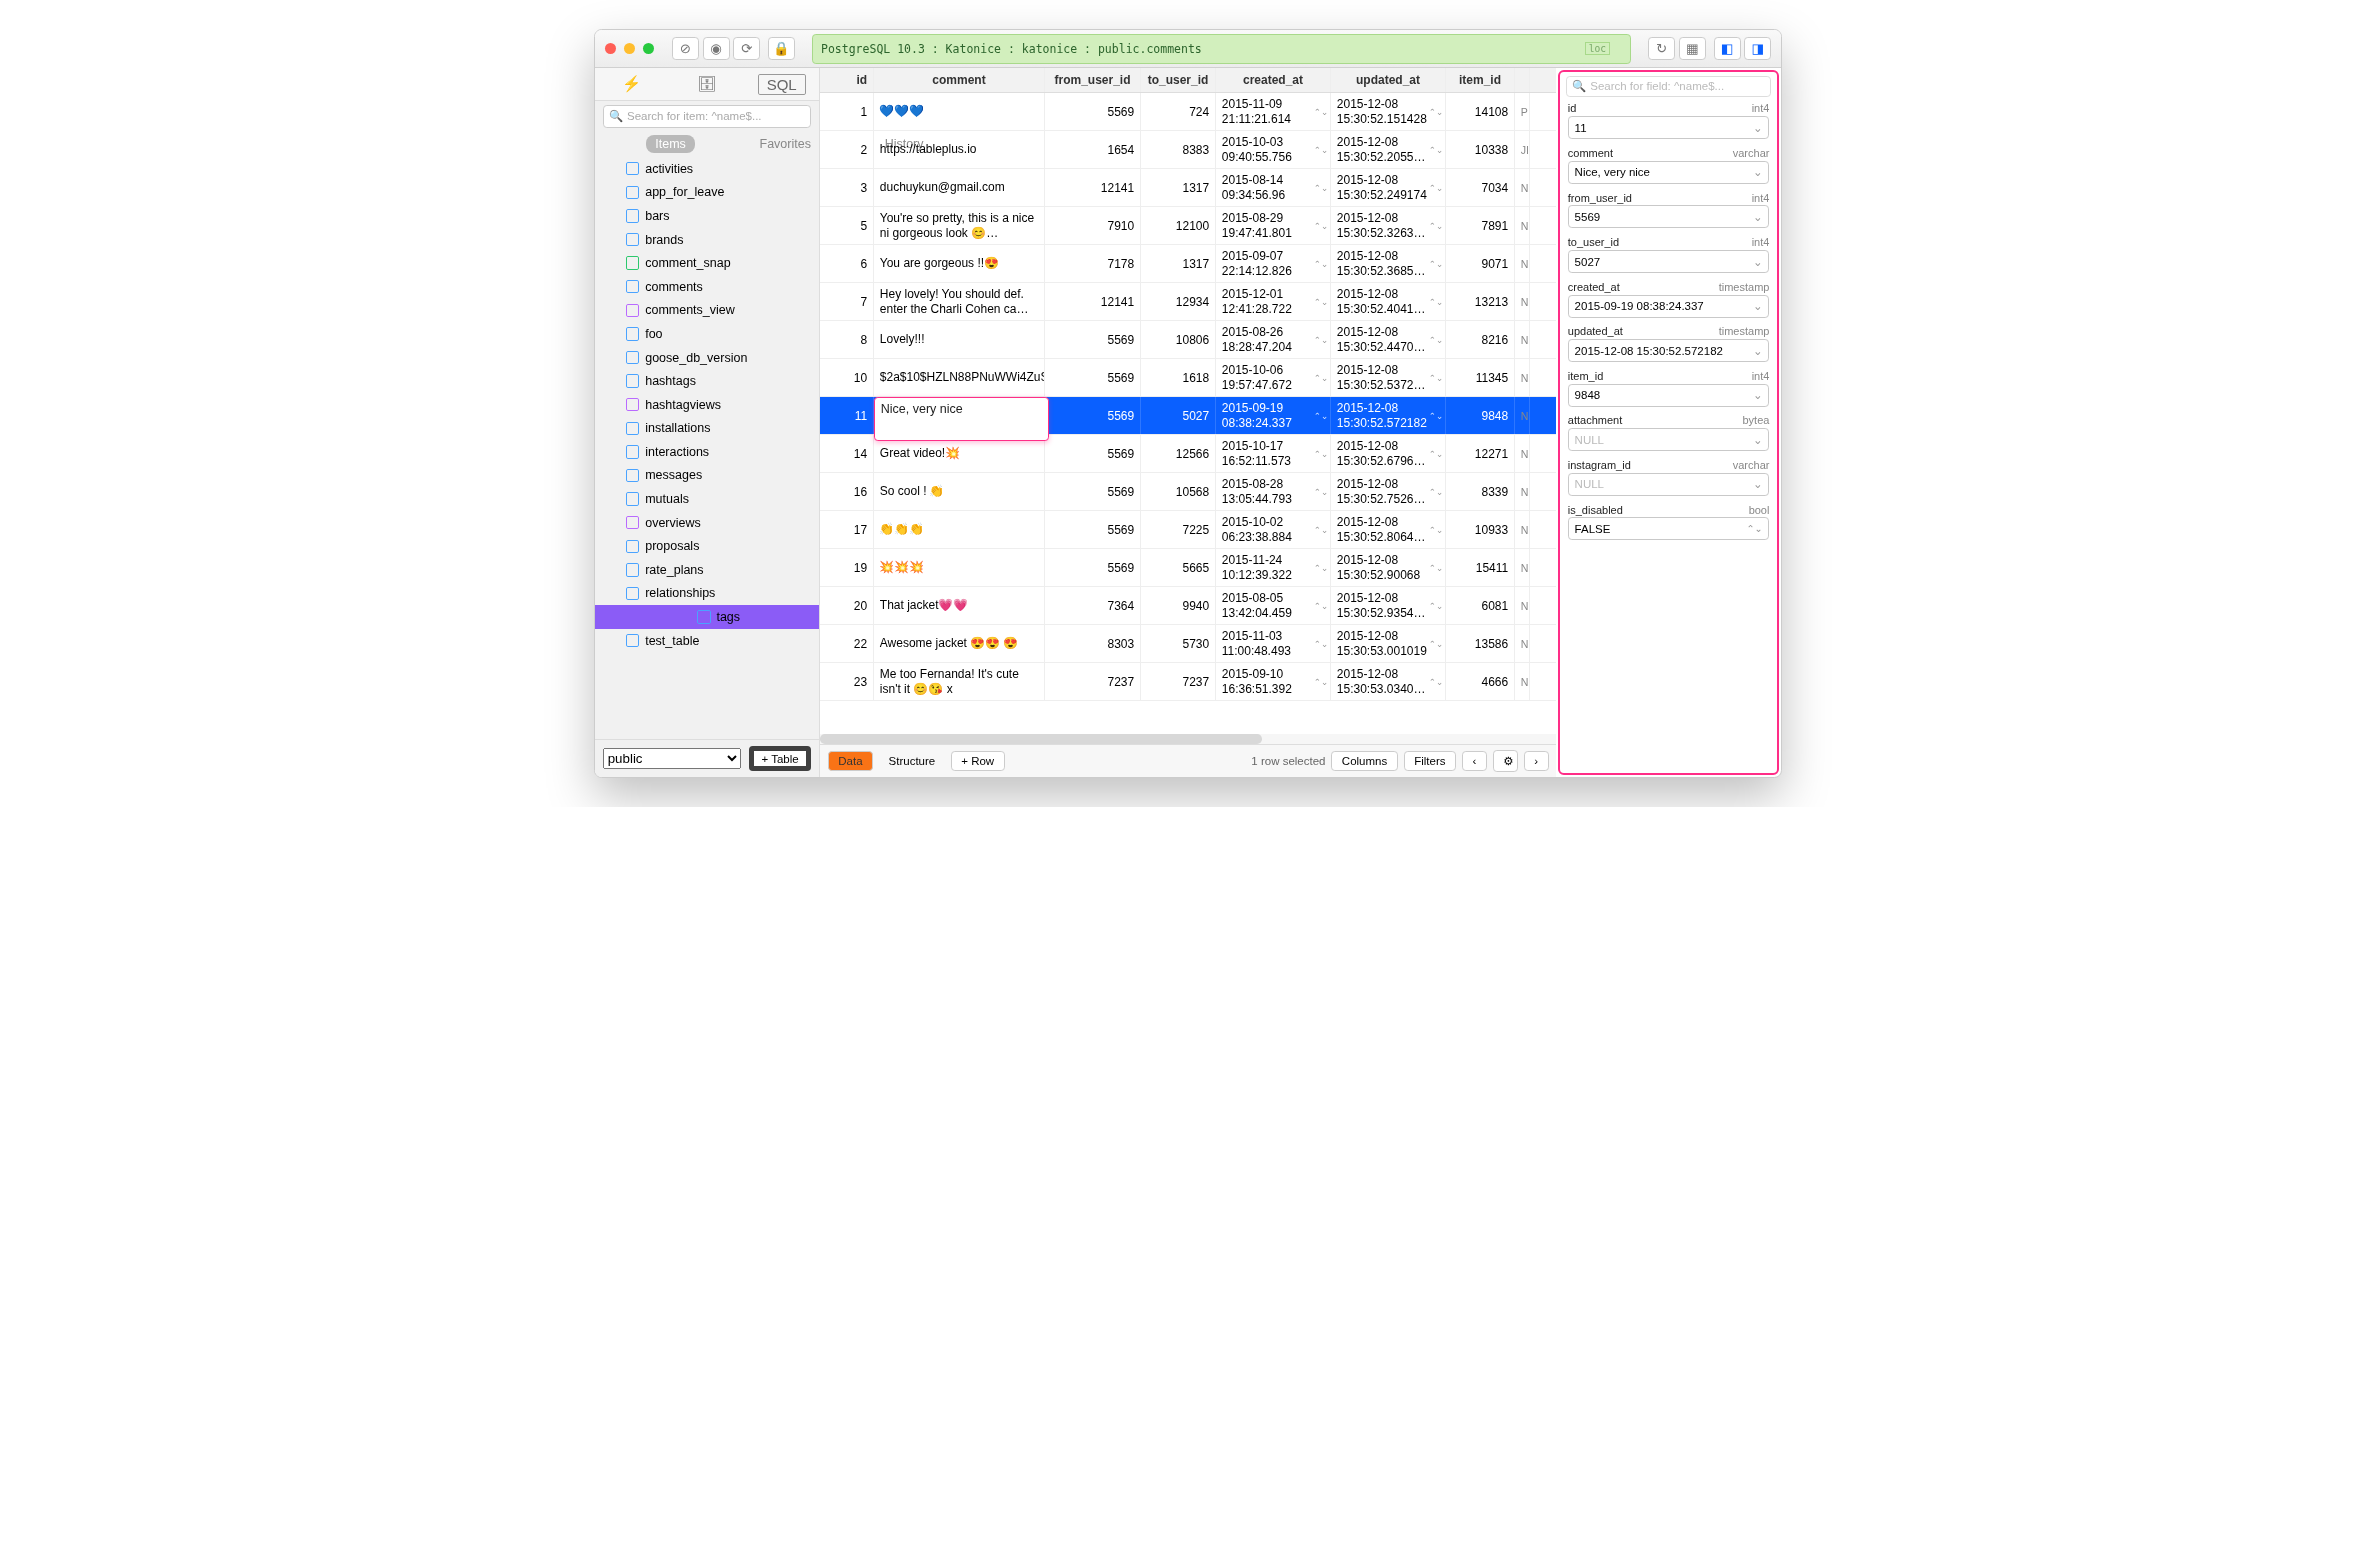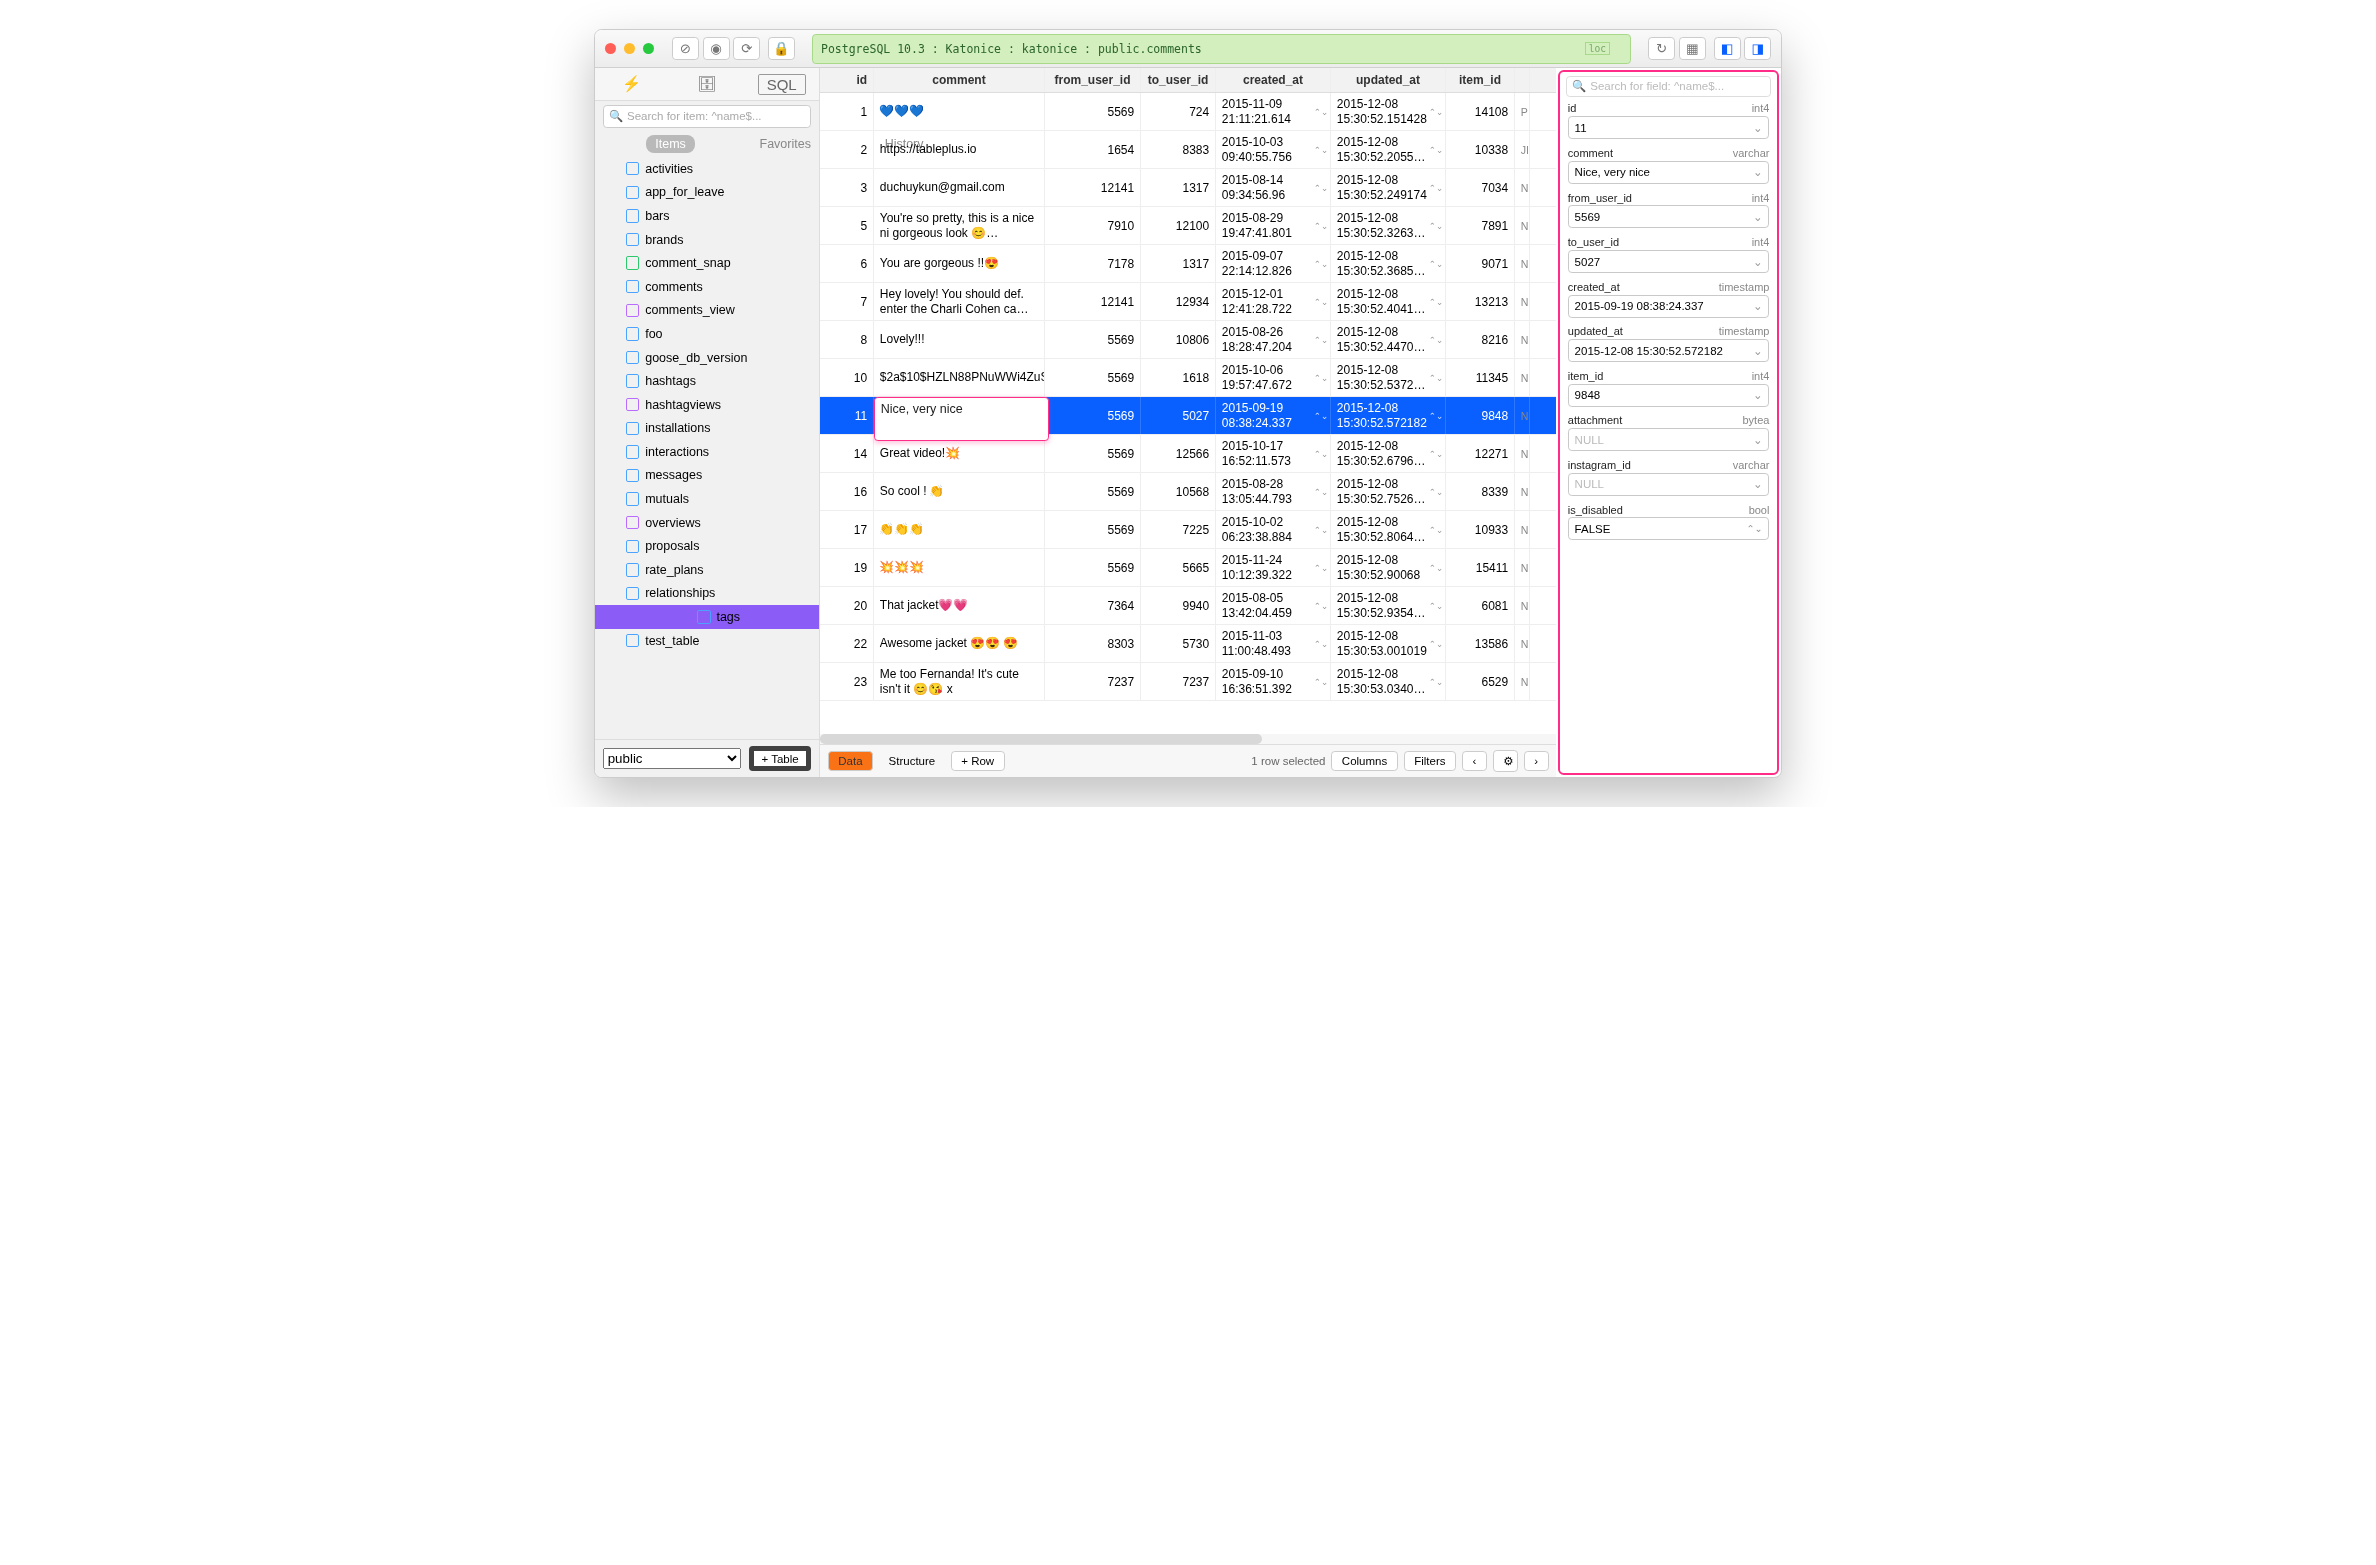--- a/index.html
+++ b/index.html
@@ -379,21 +379,21 @@
     <div class="cell c-item">13586</div>
     <div class="cell c-ex">N</div>
           </div>
           <div class="row">
     <div class="cell c-id">23</div>
     <div class="cell c-comment twoline">Me too Fernanda! It's cute isn't it 😊😘 x</div>
     <div class="cell c-from">7237</div>
     <div class="cell c-to">7237</div>
     <div class="cell c-created twoline spinner-col">2015-09-10<br>16:36:51.392</div>
     <div class="cell c-updated twoline spinner-col">2015-12-08<br>15:30:53.0340…</div>
-    <div class="cell c-item">6529</div>
+    <div class="cell c-item">4666</div>
     <div class="cell c-ex">N</div>
           </div>
         </div>
       <div class="hscroll">
           <div class="thumb"></div>
         </div>
       <div class="grid-footer">
         <div class="fbtn active">Data</div>
         <div class="fbtn" style="border:none;background:none">Structure</div>
         <div class="fbtn">+   Row</div>

